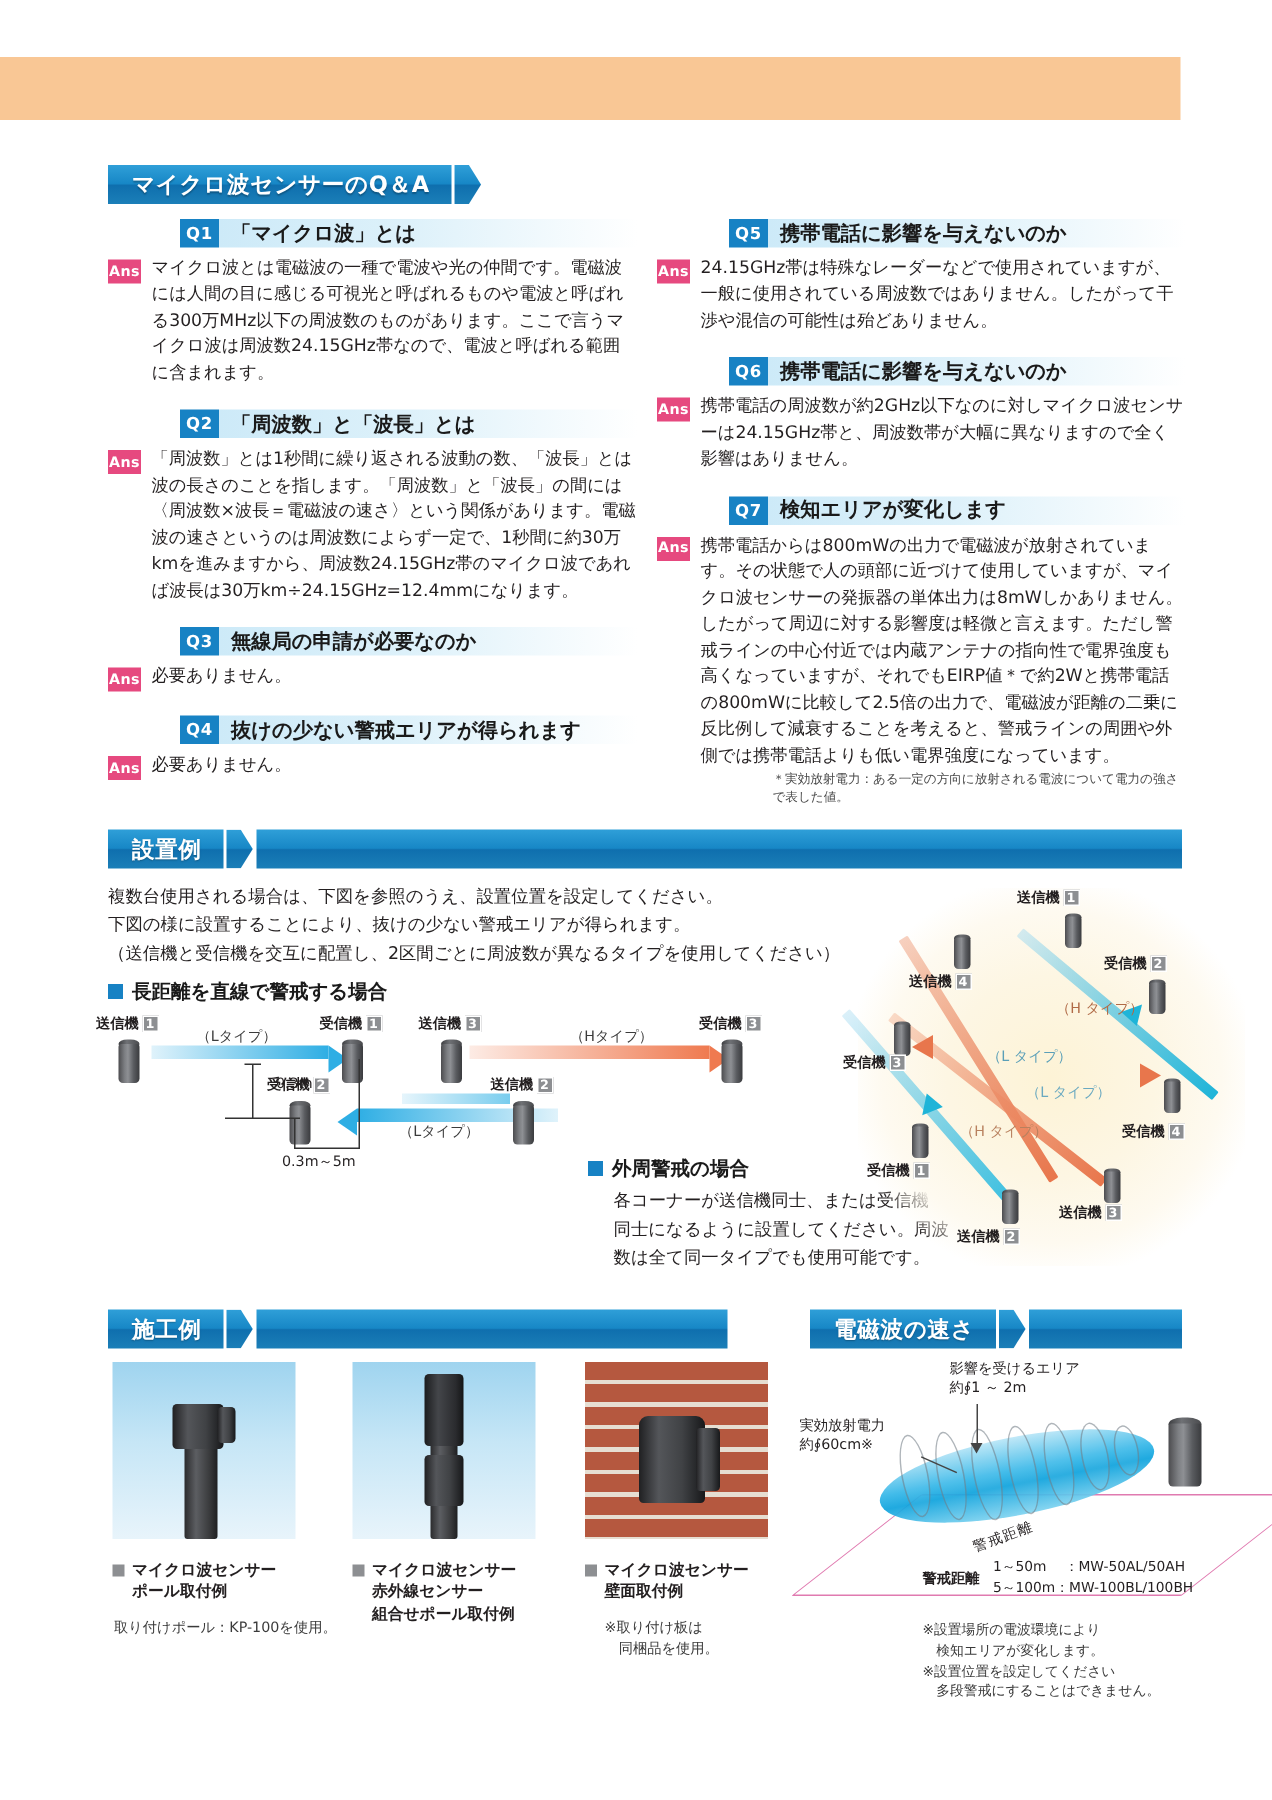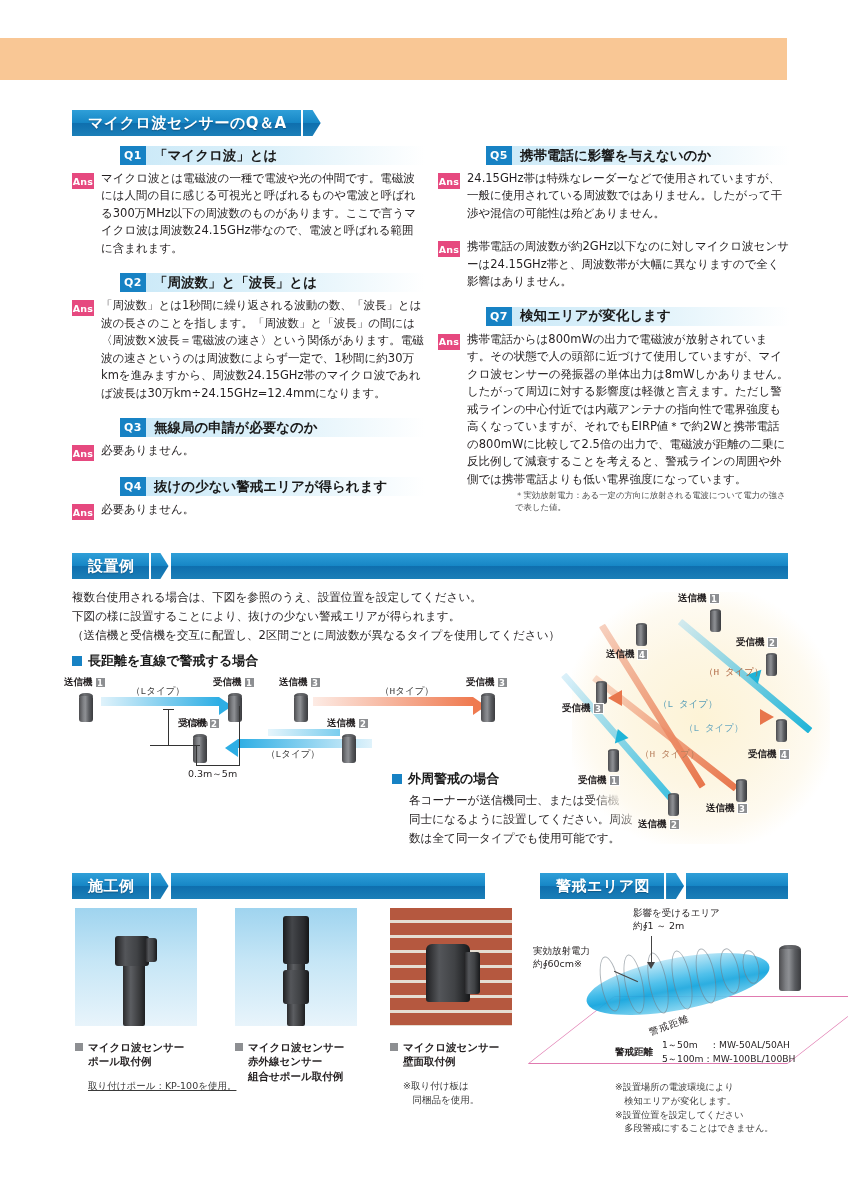--- a/index.html
+++ b/index.html
@@ -132,21 +132,21 @@
   }
   .dev-label .num{
     background:#8d8f92;color:#fff;
     font-size:8.5px;font-weight:bold;
     width:11px;height:11px;
     display:inline-flex;align-items:center;justify-content:center;
     border:1px solid #fff;
     box-sizing:border-box;
   }
   .type-label{
-    position:absolute;font-size:9.5px;color:#3b3b3b;white-space:nowrap;font-family:Liberation Mono, monospace;
+    position:absolute;font-size:9.5px;color:#3b3b3b;white-space:nowrap;
   }
   .dim-label{
     position:absolute;font-size:9.5px;color:#231f20;white-space:nowrap;
   }
 
   
   .beam{position:absolute;height:9px;}
   .beam.blue{background:linear-gradient(to right,rgba(130,205,239,.25),#2eaee4);}
   .beam.blue-rev{background:linear-gradient(to left,rgba(130,205,239,.25),#2eaee4);}
   .beam.red{background:linear-gradient(to right,rgba(248,190,168,.3),#ef7a50);}
@@ -282,20 +282,24 @@
 
     <div class="q-row">
       <div class="q-badge">Q5</div>
       <div class="q-text">携帯電話に影響を与えないのか</div>
     </div>
     <div class="a-row">
       <div class="a-badge">Ans</div>
       <div class="a-text">24.15GHz帯は特殊なレーダーなどで使用されていますが、一般に使用されている周波数ではありません。したがって干渉や混信の可能性は殆どありません。</div>
     </div>
 
+    <div class="q-row">
+      <div class="q-badge">Q6</div>
+      <div class="q-text">携帯電話に影響を与えないのか</div>
+    </div>
     <div class="a-row">
       <div class="a-badge">Ans</div>
       <div class="a-text">携帯電話の周波数が約2GHz以下なのに対しマイクロ波センサーは24.15GHz帯と、周波数帯が大幅に異なりますので全く影響はありません。</div>
     </div>
 
     <div class="q-row">
       <div class="q-badge">Q7</div>
       <div class="q-text">検知エリアが変化します</div>
     </div>
     <div class="a-row">
@@ -525,21 +529,21 @@
     <div class="sensorbox" style="left:74px;top:44px;width:16px;height:42px;"></div>
   </div>
 
   <div class="cap-title" style="left:75px;top:1040px;width:145px;">
     <span class="sq"></span>
     <span>
       <span>マイクロ波センサー</span><br>
       <span>ポール取付例</span>
     </span>
   </div>
-  <div class="cap-body" style="left:88px;top:1079px;width:160px;text-decoration:underline;">取り付けポール：KP-100を使用。</div>
+  <div class="cap-body" style="left:76px;top:1079px;width:160px;">取り付けポール：KP-100を使用。</div>
 
   <div class="cap-title" style="left:235px;top:1040px;width:150px;">
     <span class="sq"></span>
     <span>
       <span>マイクロ波センサー</span><br>
       <span>赤外線センサー</span><br>
       <span>組合せポール取付例</span>
     </span>
   </div>
 
@@ -547,21 +551,21 @@
     <span class="sq"></span>
     <span>
       <span>マイクロ波センサー</span><br>
       <span>壁面取付例</span>
     </span>
   </div>
   <div class="cap-body" style="left:403px;top:1079px;width:130px;white-space:pre-line;">※取り付け板は
 　同梱品を使用。</div>
 
   <div class="sec-head" style="left:540px;top:873px;width:248px;">
-    <div class="label">警戒エリア図</div>
+    <div class="label">電磁波の速さ</div>
     <div class="arrow"></div>
     <div class="tail"></div>
   </div>
 
   <div class="area-fig">
     <div class="ground"></div>
     <div class="lobe"></div>
     <div class="lobe-ring" style="left:76px;top:56px;width:16px;height:54px;transform:rotate(-11deg);"></div>
     <div class="lobe-ring" style="left:100px;top:54px;width:16px;height:58px;transform:rotate(-11deg);"></div>
     <div class="lobe-ring" style="left:124px;top:52px;width:16px;height:60px;transform:rotate(-11deg);"></div>

